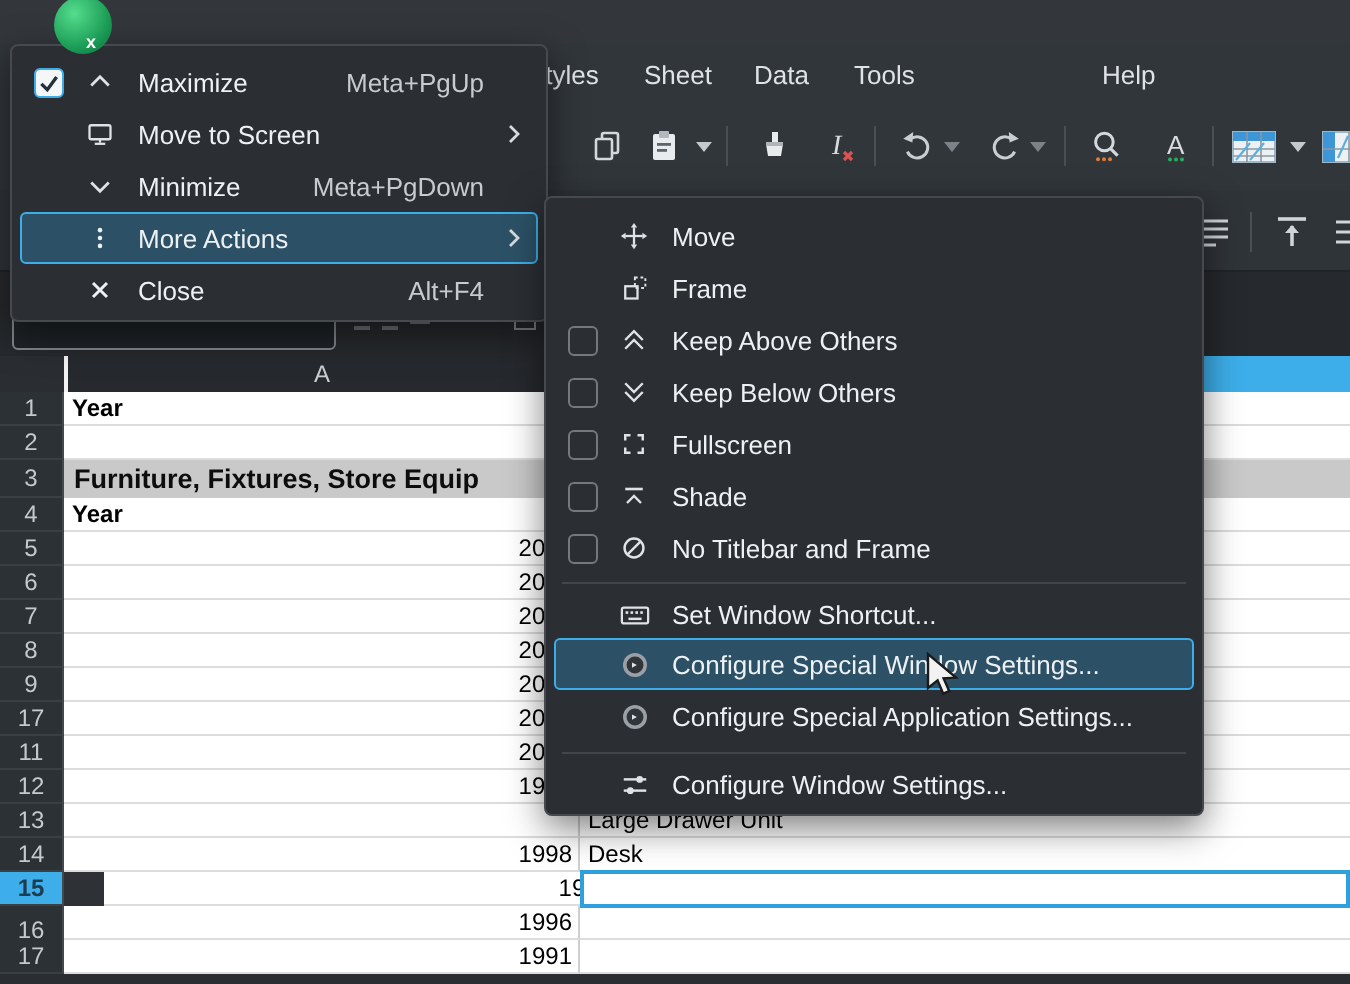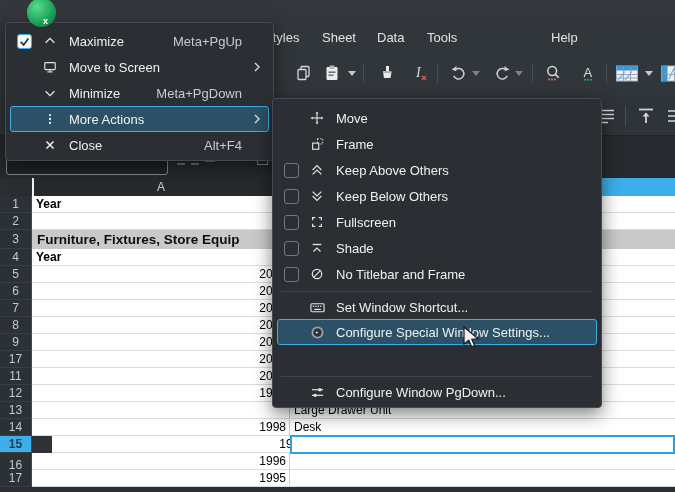--- a/index.html
+++ b/index.html
@@ -274,21 +274,21 @@
       <div class="rh" style="top: 419px; height: 17px; text-align: right;">14</div>
       <div class="cell cellA num" style="left: 32px; top: 419px; width: 258px; height: 17px;">1998</div>
       <div class="cell cellB" style="left: 290px; top: 419px; width: 385px; height: 17px;">Desk</div>
       <div class="rh sel" style="top: 436px; height: 17px;">15</div>
       <div class="cell cellA num" style="left: 32px; top: 436px; width: 258px; height: 17px; margin-left: 20px;">1997</div>
       <div class="cell cellB" style="left: 290px; top: 436px; width: 385px; height: 17px;"></div>
       <div class="rh" style="top: 453px; height: 25px;">16</div>
       <div class="cell cellA num" style="left: 32px; top: 453px; width: 258px; height: 17px;">1996</div>
       <div class="cell cellB" style="left: 290px; top: 453px; width: 385px; height: 17px;"></div>
       <div class="rh" style="top: 470px; height: 17px;">17</div>
-      <div class="cell cellA num" style="left: 32px; top: 470px; width: 258px; height: 17px;">1995</div>
+      <div class="cell cellA num" style="left: 32px; top: 470px; width: 258px; height: 17px;">1991</div>
       <div class="cell cellB" style="left: 290px; top: 470px; width: 385px; height: 17px;"></div>
     </div>
 
   <div id="selrect"></div>
   <div id="bottomstrip"></div>
 
   <div id="menu1" class="menu">
     <div class="mitem" style="top:5px">
       <span class="slot-cb">
           <span class="cb on">
@@ -475,32 +475,43 @@
       <span class="slot-cb"></span>
       <span class="slot-ic">
           <svg width="15" height="15" viewBox="0 0 16 16">
             <circle cx="8" cy="8" r="6.4" fill="#9aa0a5"></circle>
             <circle cx="8" cy="8" r="4.5" fill="#30353a"></circle>
             <polygon points="6.4,6.6 6.4,9.4 9,8" fill="#dfe3e6"></polygon>
           </svg>
         </span>
       <span class="mlabel">Configure Special Window Settings...</span>
     </div>
+    <div class="mitem" style="top:246px">
+      <span class="slot-cb"></span>
+      <span class="slot-ic">
+          <svg width="15" height="15" viewBox="0 0 16 16">
+            <circle cx="8" cy="8" r="6.4" fill="#9aa0a5"></circle>
+            <circle cx="8" cy="8" r="4.5" fill="#30353a"></circle>
+            <polygon points="6.4,6.6 6.4,9.4 9,8" fill="#dfe3e6"></polygon>
+          </svg>
+        </span>
+      <span class="mlabel">Configure Special Application Settings...</span>
+    </div>
     <div class="msep" style="top:277px"></div>
     <div class="mitem" style="top:281px;height:24px">
       <span class="slot-cb"></span>
       <span class="slot-ic">
           <svg width="15" height="15" viewBox="0 0 16 16">
             <line x1="2" y1="5" x2="14" y2="5" stroke="#dfe3e6" stroke-width="1.3"></line>
             <circle cx="10.5" cy="5" r="1.8" fill="#dfe3e6"></circle>
             <line x1="2" y1="11" x2="14" y2="11" stroke="#dfe3e6" stroke-width="1.3"></line>
             <circle cx="5.5" cy="11" r="1.8" fill="#dfe3e6"></circle>
           </svg>
         </span>
-      <span class="mlabel">Configure Window PgDown...</span>
+      <span class="mlabel">Configure Window Settings...</span>
     </div>
   </div>
 
   <div id="orb"></div>
   <div id="orb-x">x</div>
 
   <div id="cursor">
     <svg width="19" height="25" viewBox="0 0 19 25">
         <polygon points="1,1 1,18 5.8,14.2 8.6,20.8 11.6,19.5 8.8,13.2 15,12.8" fill="#f2f2f2" stroke="#1a1a1a" stroke-width="1.2"></polygon>
       </svg>

